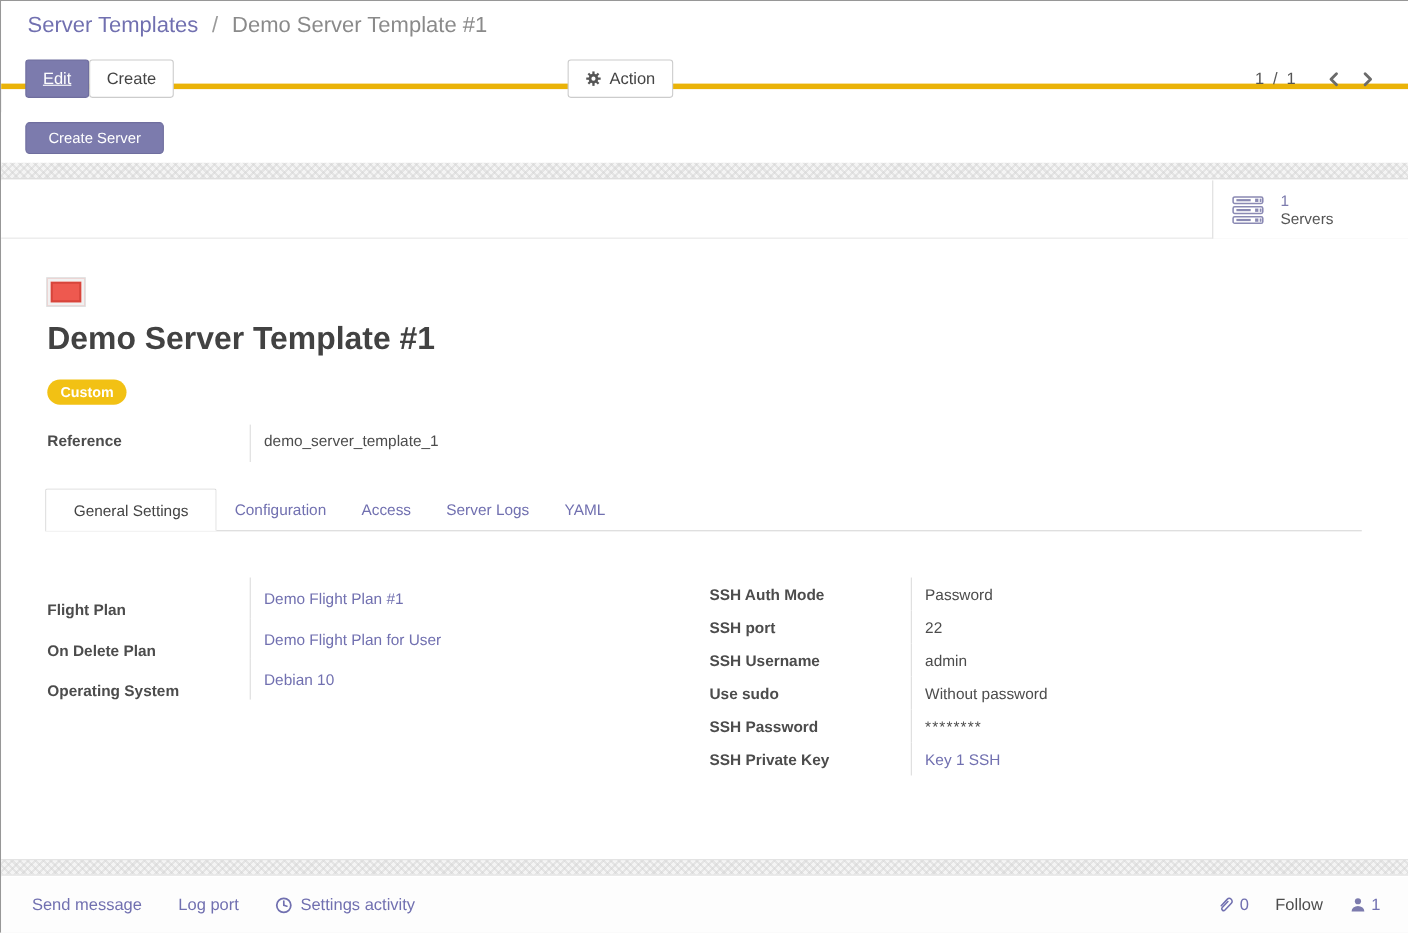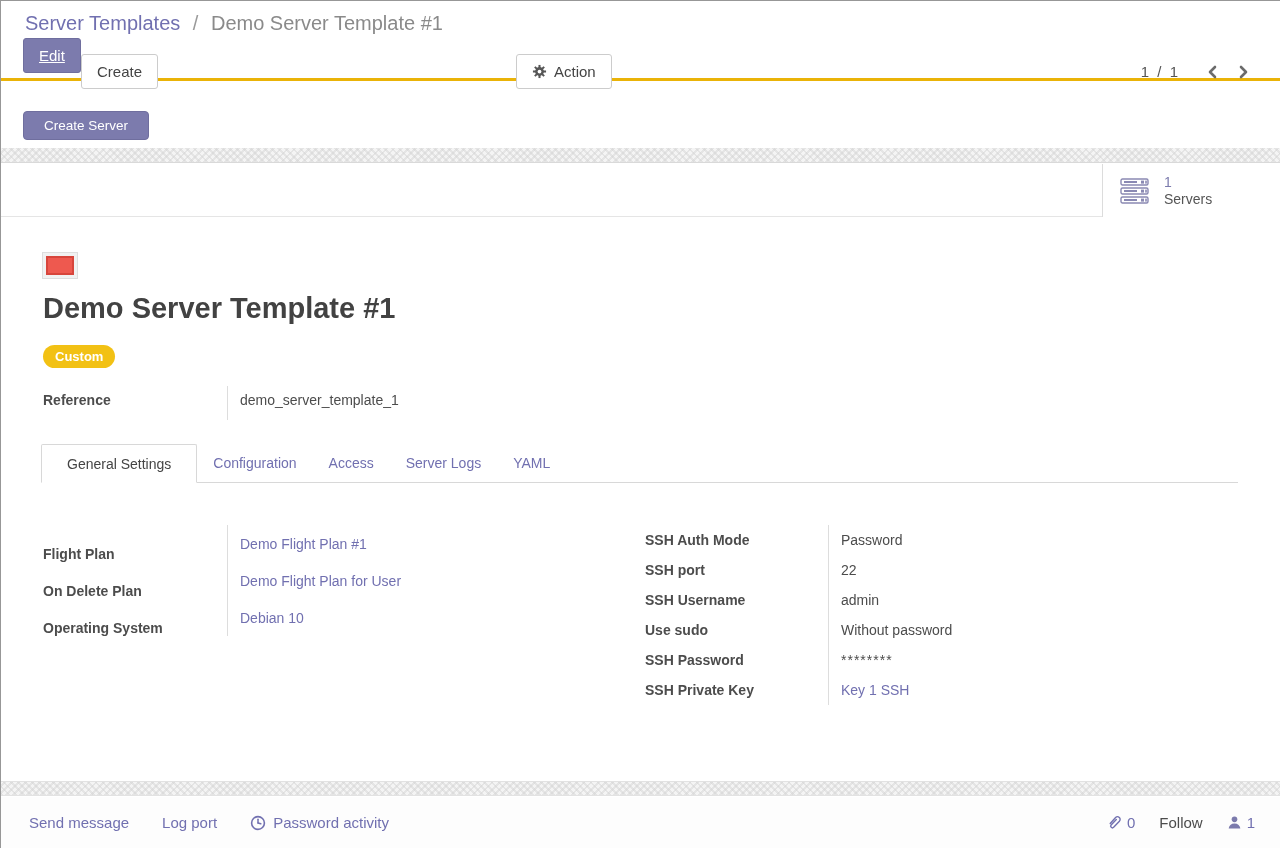--- a/index.html
+++ b/index.html
@@ -5,34 +5,34 @@
   * { margin:0; padding:0; box-sizing:border-box; }
   html,body { background:#e8e8e8; }
   .page {
     position:relative; width:1280px; height:848px; overflow:hidden;
     background:#fff; color:#4c4c4c;
     font-family:"Liberation Sans", sans-serif;
     border-top:1px solid #979797; border-left:1px solid #979797;
   }
 
   
-  .control-panel { position:absolute; left:0; right:0; top:0; height:80px; background:#fff; border-bottom:3px solid #eab308; }
+  .control-panel { position:absolute; left:0; right:0; top:0; height:80px; background:#fff; border-bottom:5px solid #eab308; }
   .breadcrumb { position:absolute; left:24px; top:11px; font-size:20px; white-space:nowrap; }
   .breadcrumb .parent { color:#7170b0; cursor:pointer; }
   .breadcrumb .divider { color:#9a9a9a; margin:0 7px; }
   .breadcrumb .current { color:#8a8a8a; }
 
   .btn {
     display:inline-flex; align-items:center; justify-content:center;
     height:35px; padding:0 15px; font-size:15px; border-radius:3px;
     border:1px solid #ccc; background:#fff; color:#444; cursor:pointer; white-space:nowrap;
     font-family:"Liberation Sans", sans-serif;
   }
   .btn-primary { background:#7c7bad; border-color:#6f6e9e; color:#fff; }
-  .edit-btn   { position:absolute; left:22px;  top:37px;text-decoration:underline; }
+  .edit-btn   { position:absolute; left:22px;  top:53px;text-decoration:underline; }
   .create-btn { position:absolute; left:80px;  top:53px; }
   .action-btn { position:absolute; left:515px; top:53px; gap:7px; }
 
   .pager { position:absolute; right:22px; top:53px; height:35px; display:flex; align-items:center; }
   .pager-value { font-size:15px; color:#555; letter-spacing:2px; margin-right:18px; }
   .pager-btn { background:none; border:none; padding:4px 8px; cursor:pointer; display:flex; align-items:center; }
 
   
   .action-row { position:absolute; left:0; right:0; top:101px; height:46px; background:#fff; }
   .create-server-btn { position:absolute; left:22px; top:9px; height:29px; padding:0 20px; font-size:13.5px; border-radius:4px; }
@@ -266,21 +266,21 @@
       <span class="chatter-link">Send message</span>
       <span class="chatter-link">Log port</span>
       <span class="chatter-link">
         <span>
           <svg width="16" height="16" viewBox="0 0 16 16">
             <circle cx="8" cy="8" r="6.4" fill="none" stroke="#7170b0" stroke-width="1.6"></circle>
             <line x1="8" y1="8" x2="8" y2="4.2" stroke="#7170b0" stroke-width="1.5" stroke-linecap="round"></line>
             <line x1="8" y1="8" x2="10.8" y2="8.8" stroke="#7170b0" stroke-width="1.5" stroke-linecap="round"></line>
           </svg>
         </span>
-        <span>Password activity</span>
+        <span>Settings activity</span>
       </span>
     </div>
     <div class="chatter-right">
       <span class="attach-btn">
         <span>
           <svg width="15" height="17" viewBox="0 0 15 17">
             <path d="M3.2 9.4 L8.6 3.6 a2.6 2.6 0 0 1 3.8 3.6 L6.6 13.3 a1.7 1.7 0 0 1 -2.5 -2.3 L9.3 5.6" fill="none" stroke="#7170b0" stroke-width="1.4" stroke-linecap="round"></path>
           </svg>
         </span>
         <span>0</span>

